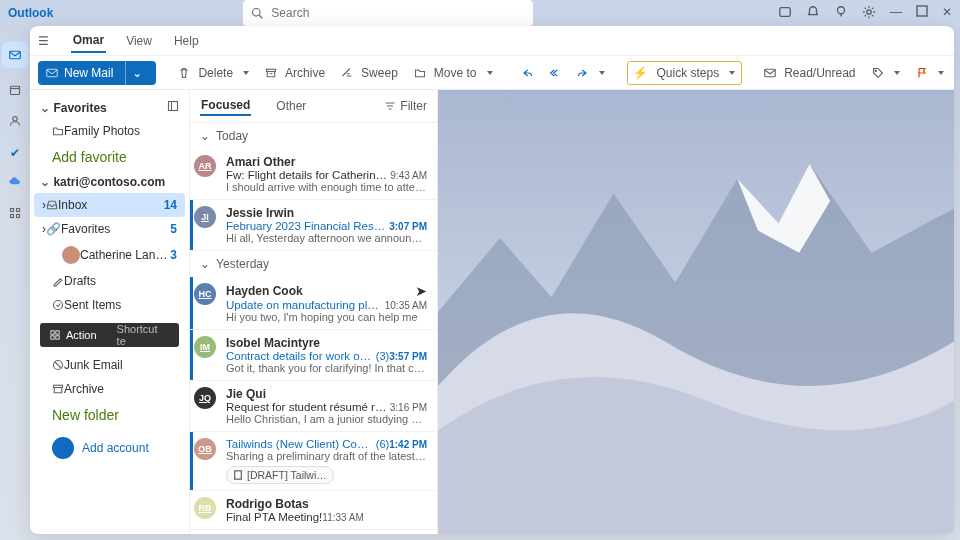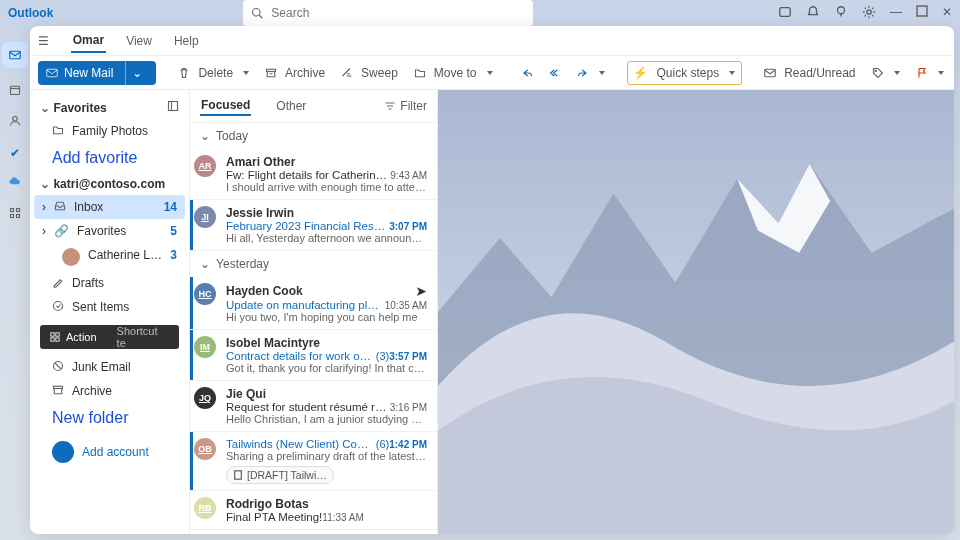--- a/index.html
+++ b/index.html
@@ -19,24 +19,24 @@
   .hamb{margin-right:4px;color:#605e5c;}
   .ribbon{display:flex;align-items:center;height:34px;padding:0 8px;border-bottom:1px solid #eaeaea;gap:4px;color:#555;white-space:nowrap;}
   .newmail{background:#0f6cbd;color:#fff;border-radius:4px;height:24px;display:flex;align-items:center;padding:0 8px;font-size:12px;gap:6px;}
   .newmail .split{border-left:1px solid rgba(255,255,255,.4);height:24px;display:flex;align-items:center;padding:0 6px;margin-left:6px;}
   .rbtn{display:flex;align-items:center;gap:8px;padding:0 6px;height:24px;border-radius:3px;cursor:pointer;color:#555;font-size:12px;}
   .sep{width:1px;height:20px;background:#e0e0e0;margin:0 4px;}
   .content{flex:1;display:flex;min-height:0;}
   .folders{width:160px;border-right:1px solid #eee;padding:6px 4px;overflow:hidden;}
   .fhdr{display:flex;align-items:center;color:#323130;font-weight:600;padding:4px 6px;font-size:12px;}
   .fhdr .grow{flex:1;}
-  .fitem{display:flex;gap:8px;padding:5px 8px 5px 18px;border-radius:4px;color:#323130;font-size:12px;cursor:pointer;}
+  .fitem{display:flex;align-items:center;padding:5px 8px 5px 18px;border-radius:4px;color:#323130;font-size:12px;cursor:pointer;}
   .fitem .cnt{margin-left:auto;color:#0f6cbd;font-weight:600;}
   .fitem.selected{background:#cfe4ff;}
-  .flink{color:#1d4ed8;padding:6px 18px;font-size:16px;cursor:pointer;}
+  .flink{color:#4d7c0f;padding:6px 18px;font-size:14px;cursor:pointer;}
   .actionbar{background:#323130;color:#fff;margin:6px 6px;border-radius:3px;height:24px;display:flex;align-items:center;font-size:11px;}
   .actionbar .ab1{padding:0 10px;display:flex;align-items:center;gap:6px;}
   .actionbar .ab2{padding:0 10px;color:#bbb;}
   
   .msglist{width:248px;border-right:1px solid #eee;display:flex;flex-direction:column;overflow:hidden;}
   .msgtabs{display:flex;align-items:center;padding:6px 10px;border-bottom:1px solid #eee;gap:24px;}
   .msgtabs .mt{color:#605e5c;cursor:pointer;padding:2px 1px;}
   .msgtabs .mt.active{color:#323130;font-weight:600;border-bottom:2px solid #0f6cbd;}
   .msgtabs .filter{margin-left:auto;color:#605e5c;display:flex;align-items:center;gap:4px;}
   .dayhdr{display:flex;align-items:center;gap:6px;padding:6px 10px;color:#605e5c;font-size:12px;}

